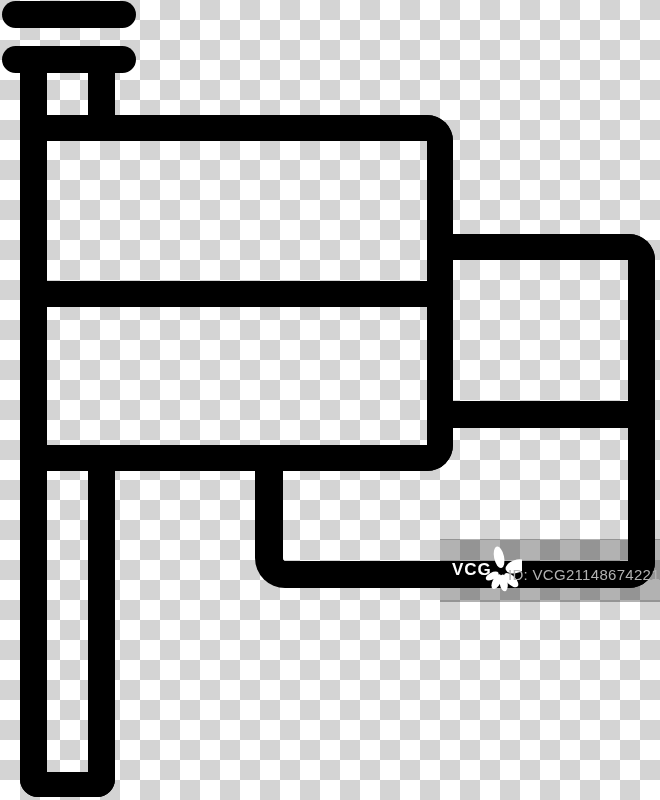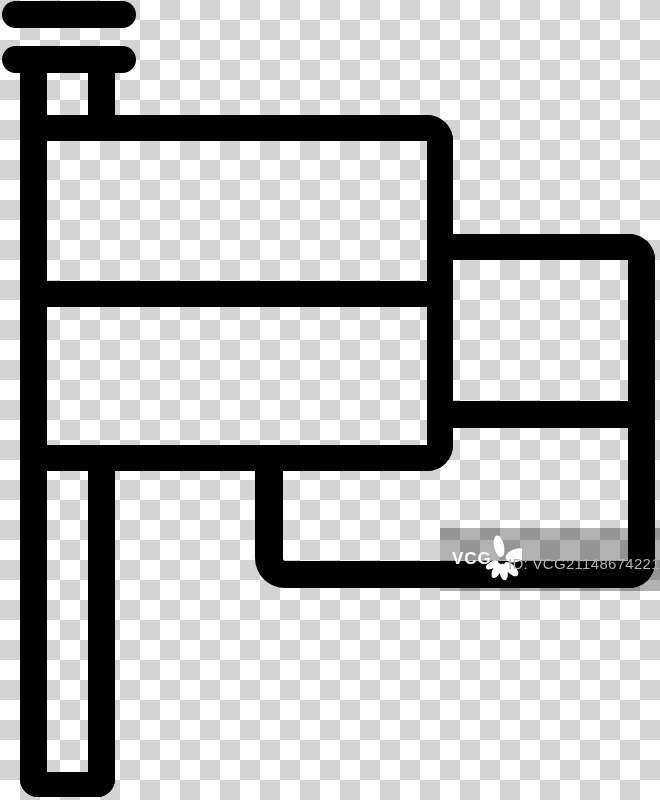--- a/index.html
+++ b/index.html
@@ -67,21 +67,21 @@
     left: 255px; top: 445px; width: 185px; height: 143px;
     border-left: 28px solid var(--icon-ink);
     border-bottom: 27px solid var(--icon-ink);
     border-radius: 0 0 0 30px;
     background: transparent;
   }
 
   
   .watermark {
     position: absolute;
-    left: 440px; top: 528px; width: 220px; height: 63px;
+    left: 440px; top: 539px; width: 220px; height: 63px;
     background: var(--watermark-overlay);
   }
   .wm-brand {
     position: absolute; left: 12px; top: 22px;
     font-size: 17px; font-weight: bold; letter-spacing: 1px;
     color: var(--watermark-brand);
     line-height: 1;
   }
   .wm-burst {
     position: absolute; left: 42px; top: 5px;

